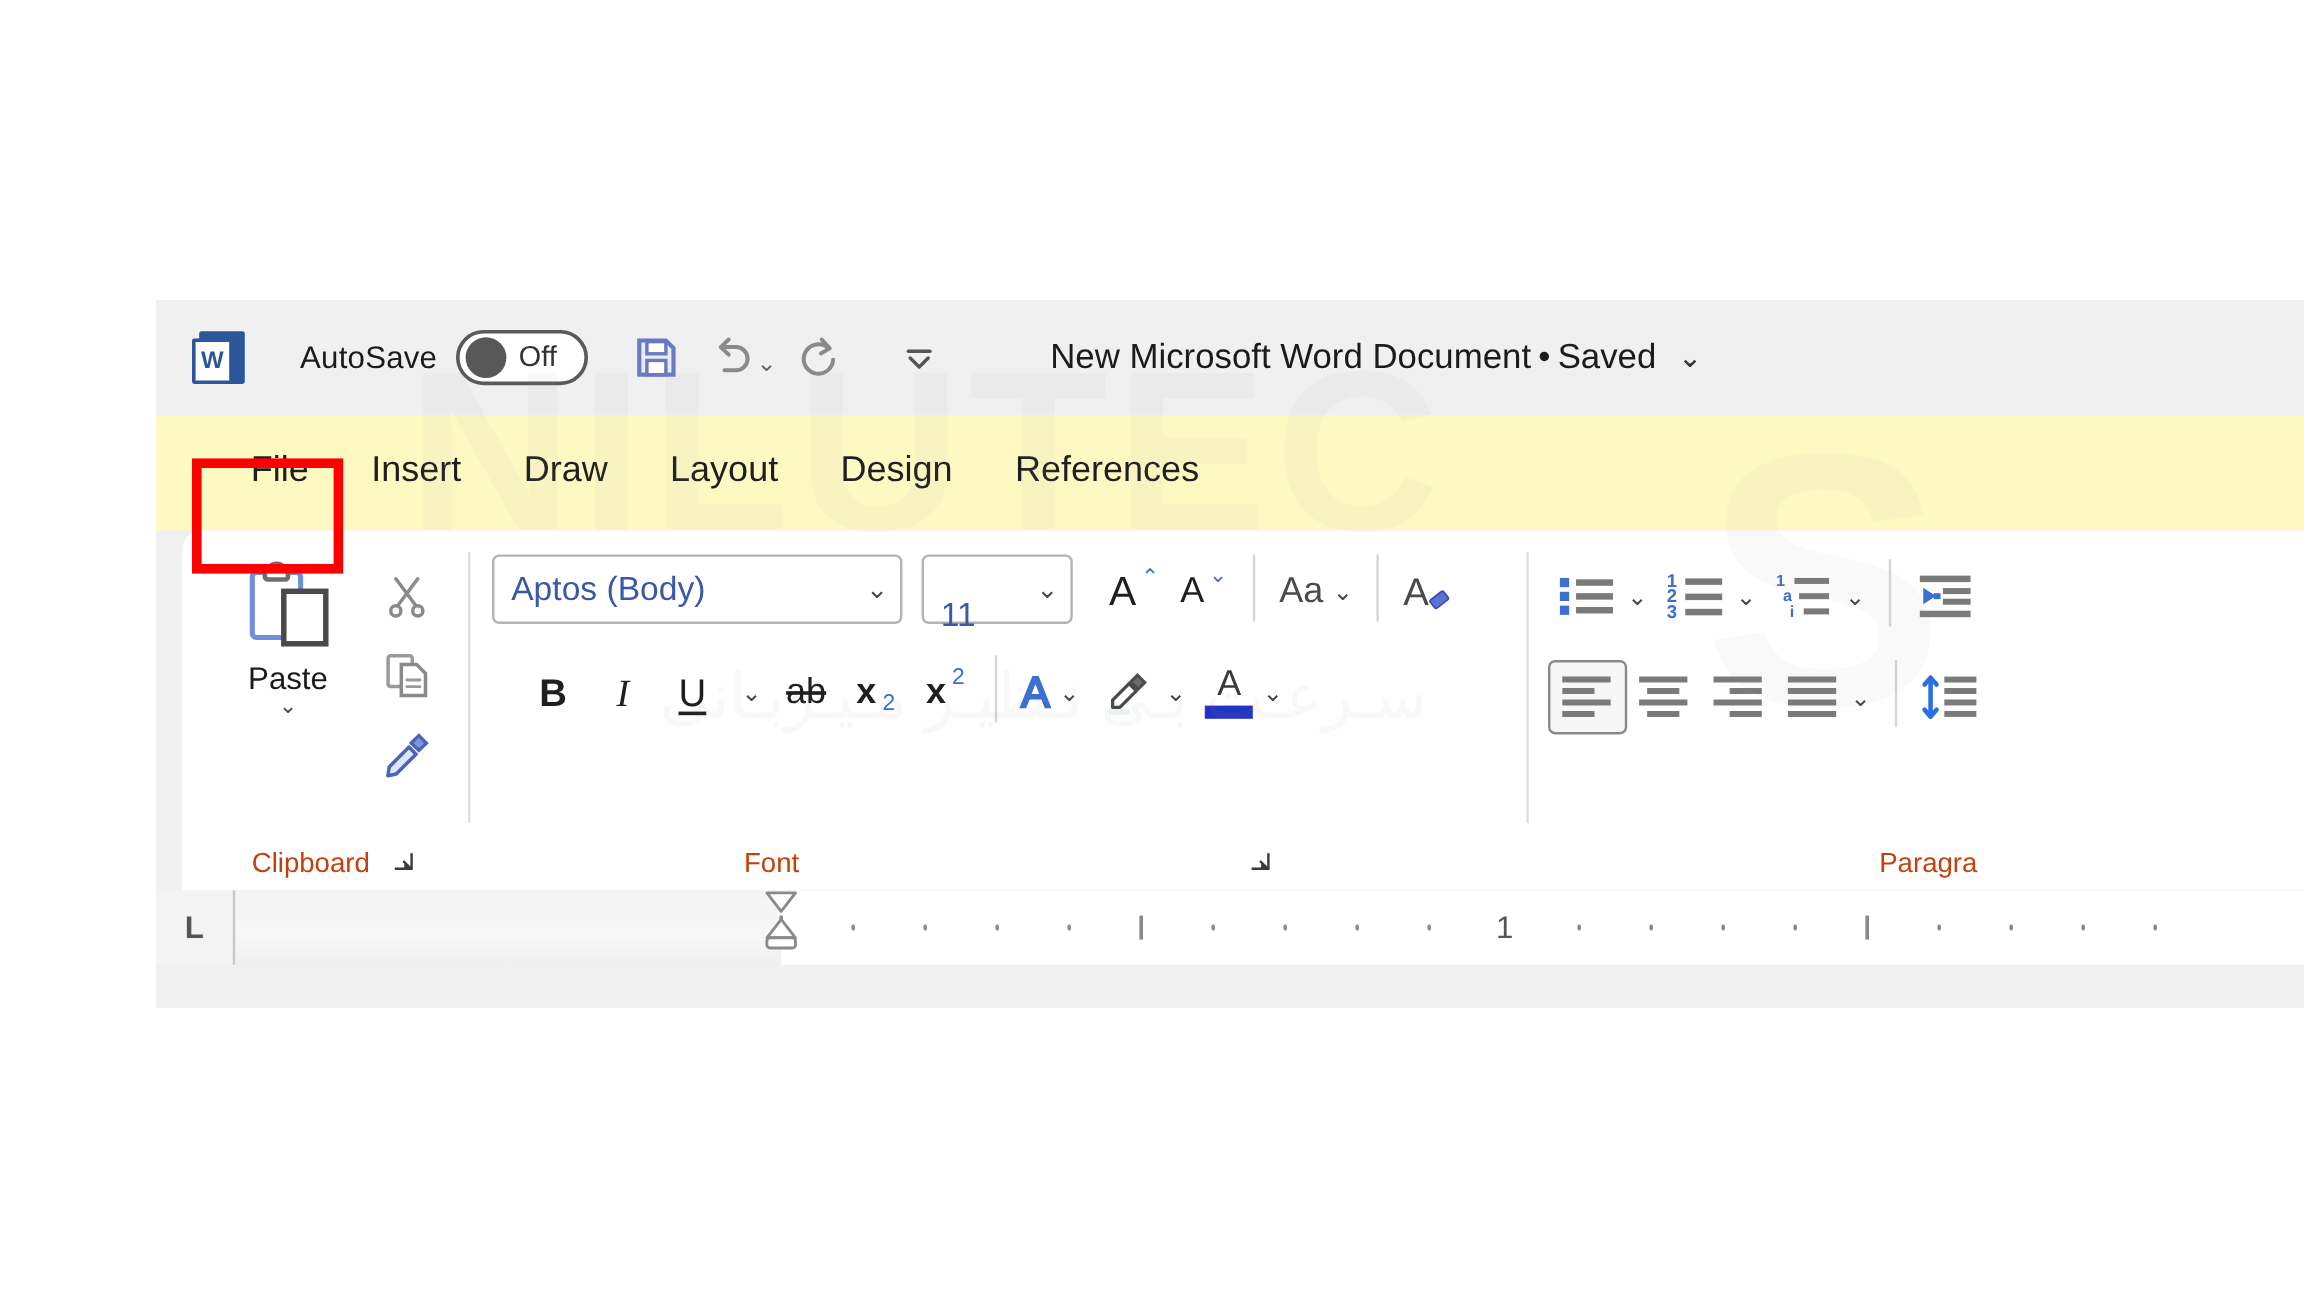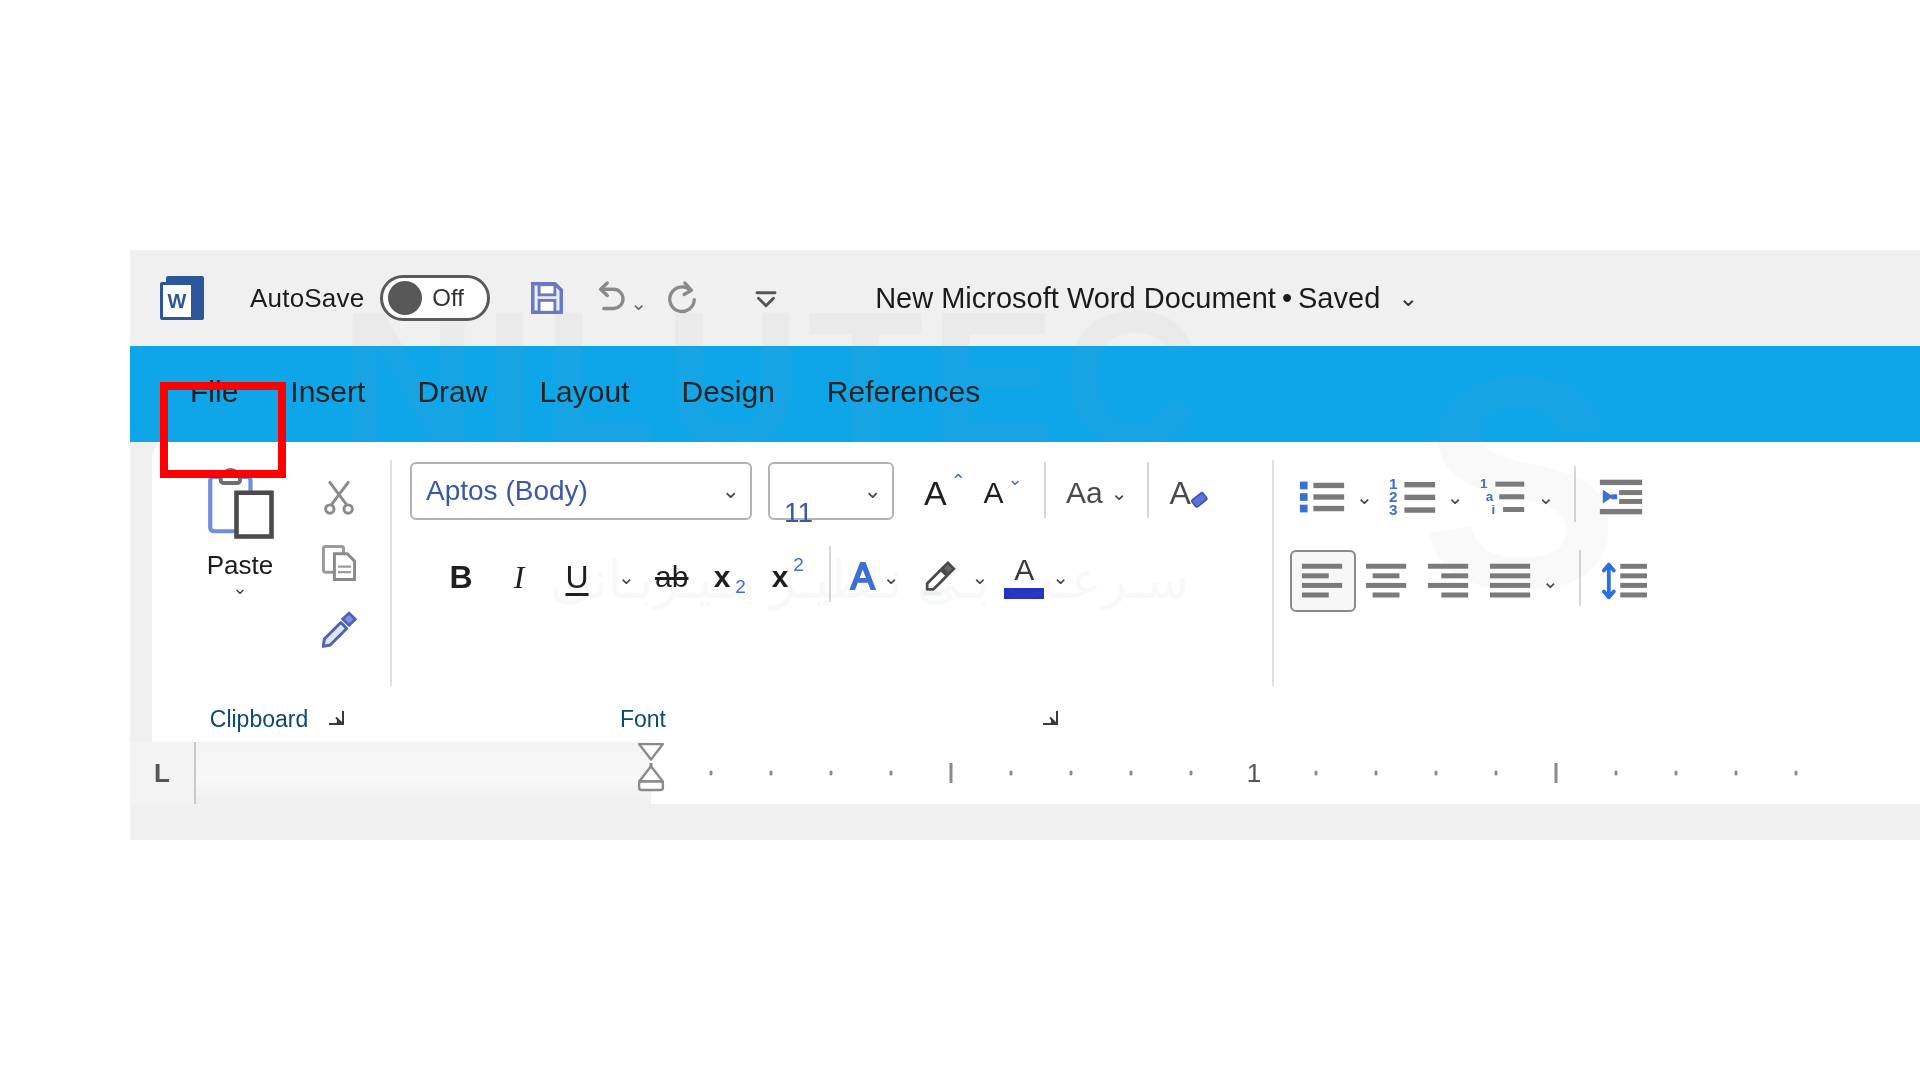--- a/index.html
+++ b/index.html
@@ -92,24 +92,24 @@
   }
   .doc-title .sep { padding: 0 6px; }
   .title-caret {
     margin-left: 18px; font-size: 24px; color:#333;
   }
 
   
   .tabstrip {
     position: relative;
     height: 96px;
-    background: #0ea5e9;
+    background: #fef9c3;
     display: flex;
     align-items: center;
-    padding-left: 34px;
+    padding-left: 53px;
     gap: 0;
   }
   .tab {
     position: relative;
     font-size: 30px;
     color: #1f1f1f;
     padding: 14px 26px 18px 26px;
     white-space: nowrap;
     cursor: default;
   }
@@ -147,21 +147,21 @@
     padding: 14px 0 0 0;
     height: 100%;
   }
   .group-body {
     flex: 1 1 auto;
     display: flex; align-items: flex-start;
   }
   .group-label {
     height: 46px;
     display: flex; align-items: center;
-    font-size: 23px; color:#0c4a6e;
+    font-size: 23px; color:#c2410c;
     justify-content: center;
     position: relative;
   }
   .group-divider {
     width: 2px; background:#e0e0e0;
     margin: 18px 0 56px 0;
     align-self: stretch;
     flex: 0 0 auto;
   }
   .launcher {
@@ -621,20 +621,23 @@
                   <rect x="10" y="2" width="14" height="2.6" fill="#7a7a7a"></rect>
                   <rect x="10" y="7" width="14" height="2.6" fill="#7a7a7a"></rect>
                   <rect x="10" y="12" width="14" height="2.6" fill="#7a7a7a"></rect>
                   <rect x="10" y="17" width="14" height="2.6" fill="#7a7a7a"></rect>
                 </svg>
               </div>
             </div>
 
           </div>
         </div>
+        <div class="group-label" style="justify-content:flex-start;padding-left:276px">
+          <span>Paragra</span>
+        </div>
       </div>
 
     </div>
 
     <div class="ruler-wrap">
       <div class="tabstop">
         <span>L</span>
       </div>
       <div class="ruler">
         <div class="page-area"></div>

